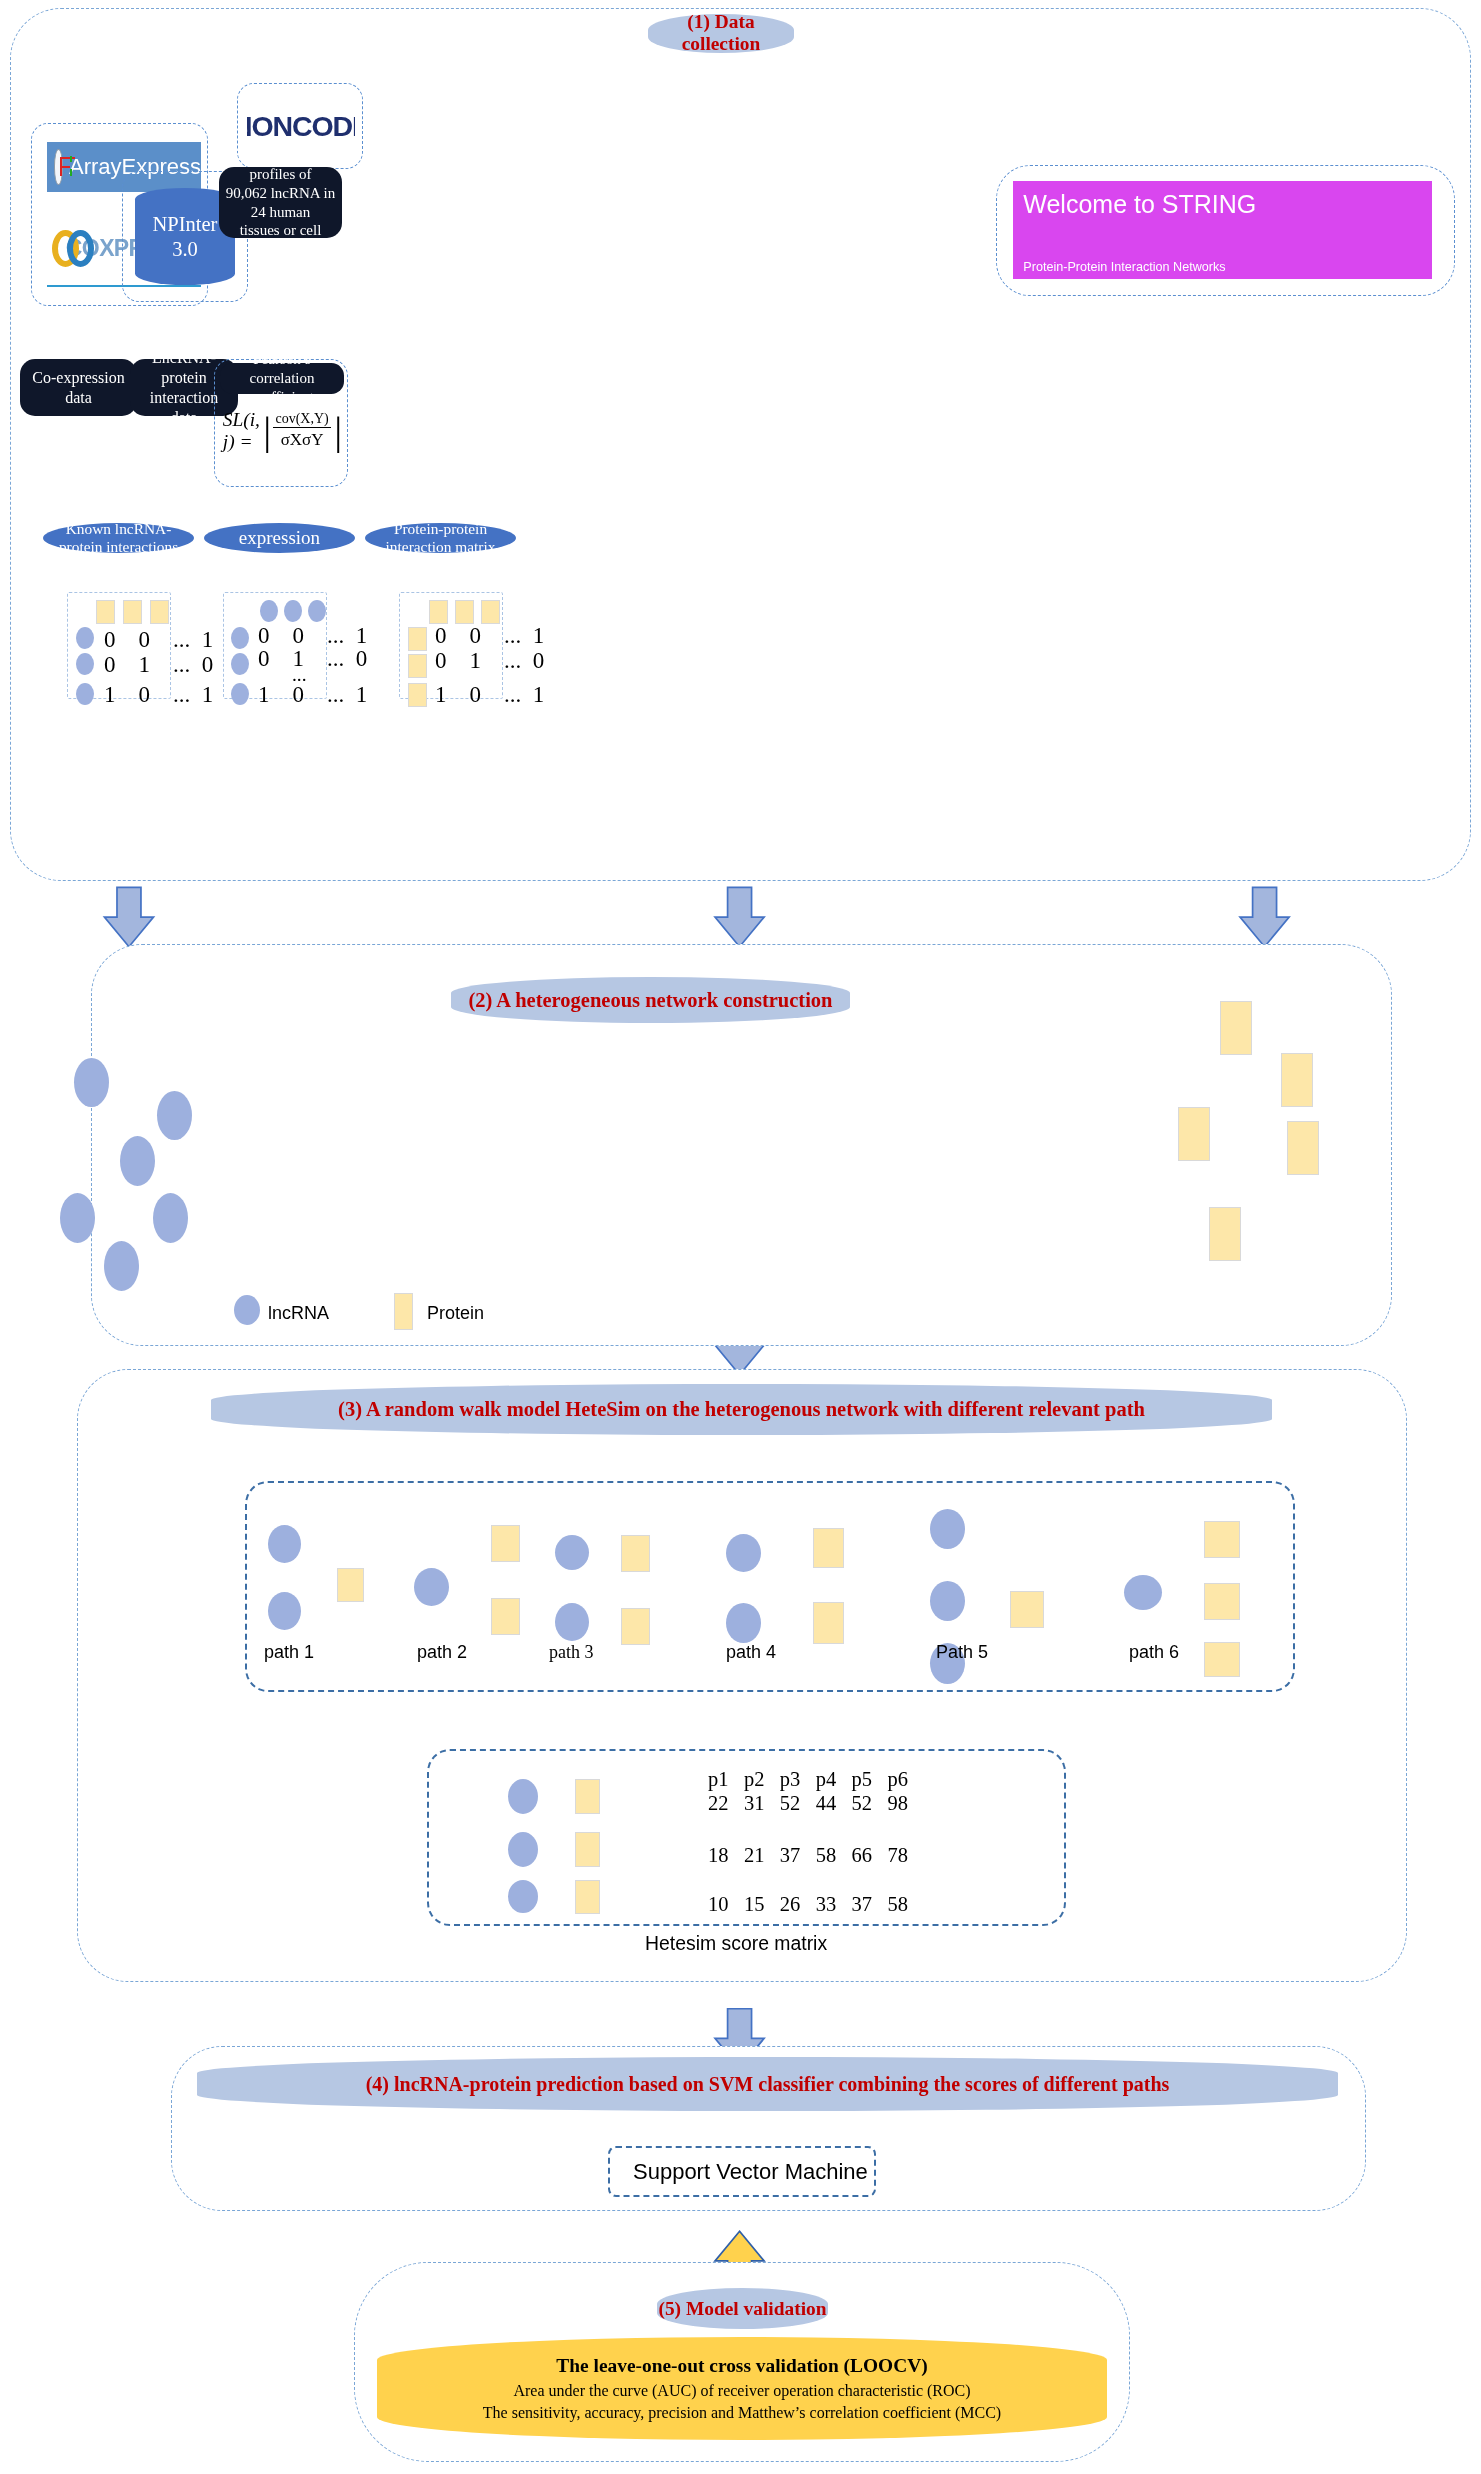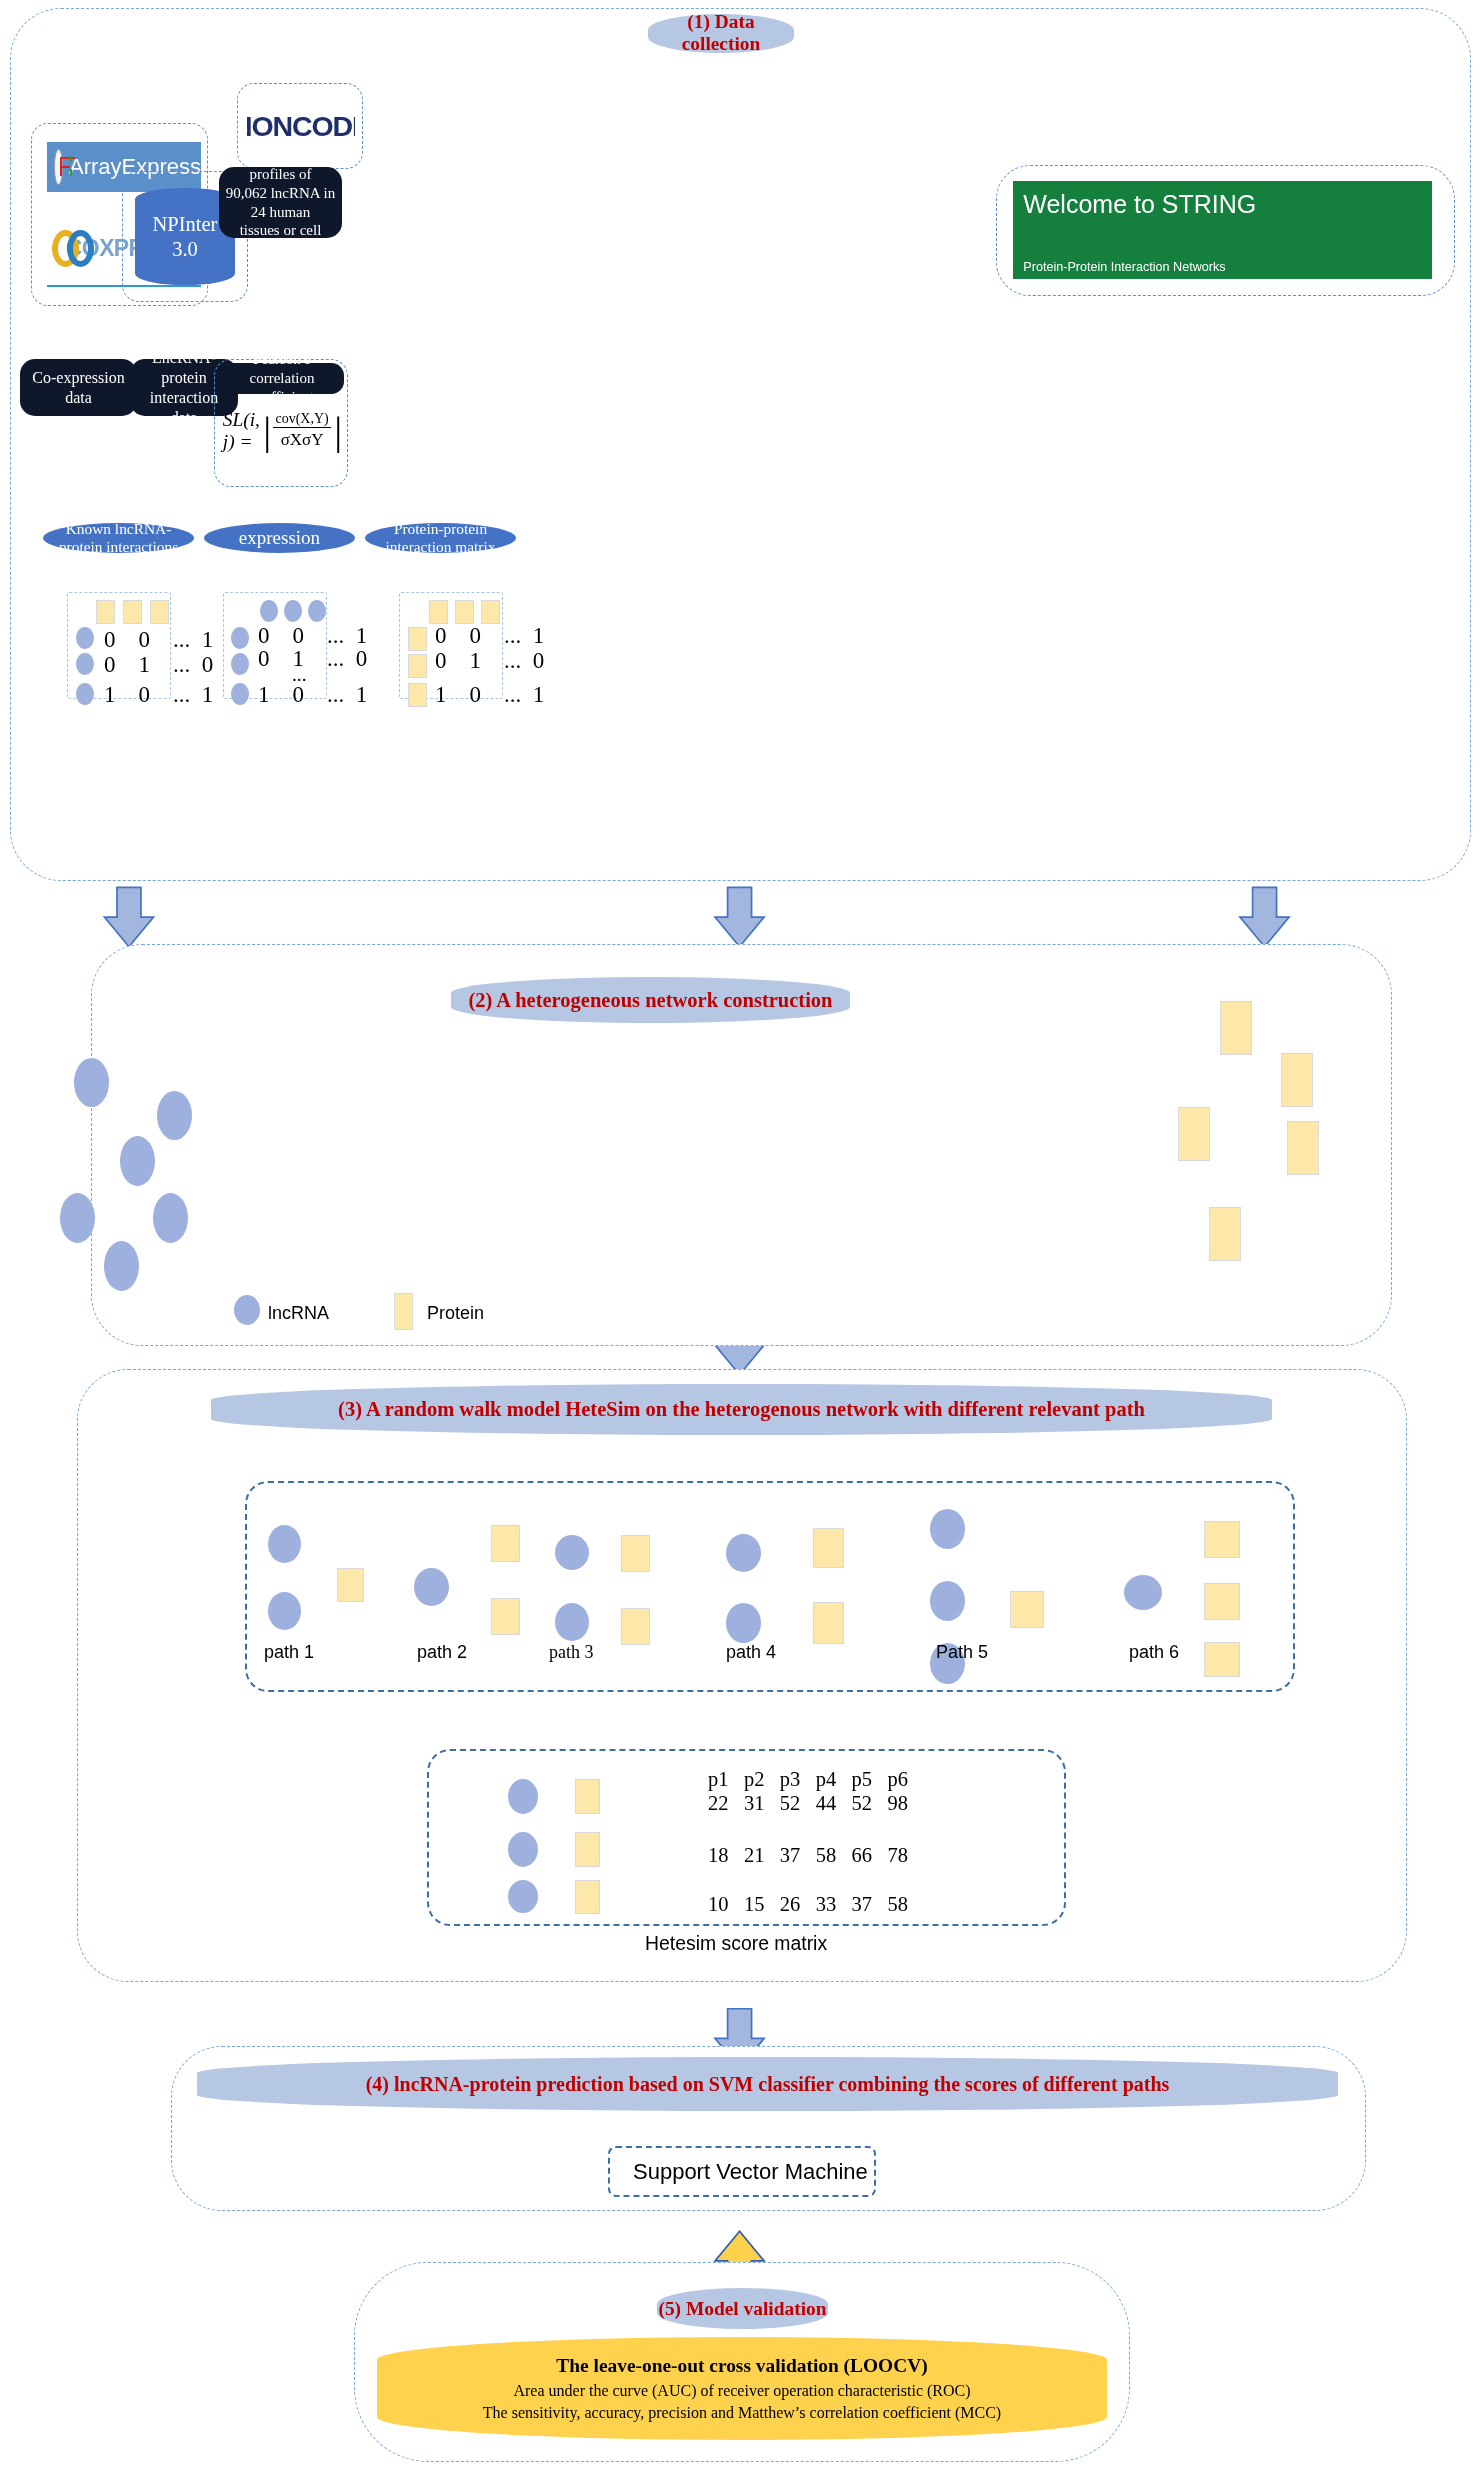--- a/index.html
+++ b/index.html
@@ -217,21 +217,21 @@
 </div>
 
 <div class="bluebox" style="left:219px;top:167px;width:123px;height:71px;font-size:15px;white-space:pre-line;">
   <span>The expression profiles of
 90,062 lncRNA in 24 human
 tissues or cell types</span>
 </div>
 
 <div class="subpanel" style="left:996px;top:165px;width:459px;height:131px;border-radius:34px;"></div>
 <div class="logoblock" style="left:1013px;top:181px;width:419px;height:98px;display:flex;">
-  <span style="flex:1;background:#15803d;position:relative;">
+  <span style="flex:1;background:#d946ef;position:relative;">
     <span style="position:absolute;left:10.3px;top:9px;color:#fff;
                  font-family:'Liberation Sans',sans-serif;font-size:25px;">Welcome to STRING</span>
     <span style="position:absolute;left:10.3px;bottom:4.6px;color:#fff;
                  font-family:'Liberation Sans',sans-serif;font-size:12.6px;">Protein-Protein Interaction Networks</span>
   </span>
 </div>
 
 <div class="bluebox" style="left:20px;top:359px;width:117px;height:57px;font-size:16px;">
   <span>Co-expression data</span>
 </div>

